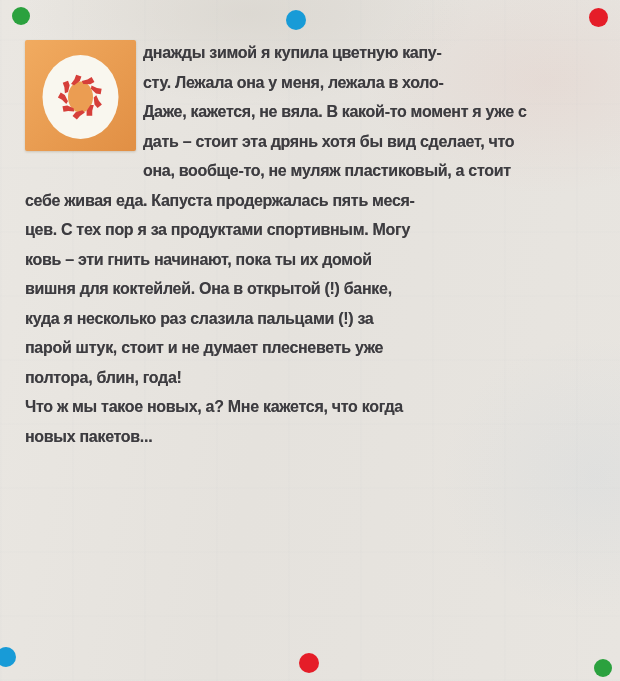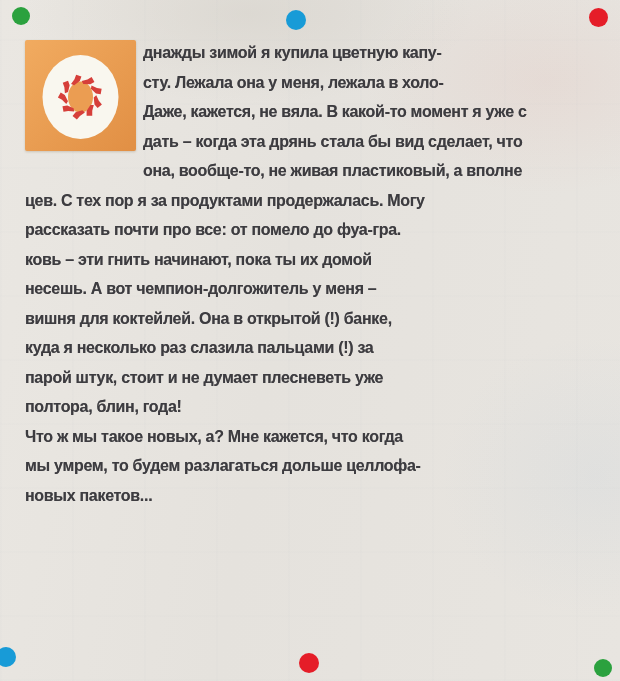--- a/index.html
+++ b/index.html
@@ -107,28 +107,26 @@
           <text transform="translate(33.0,70.0) rotate(260)">,</text>
           <text transform="translate(29.9,52.5) rotate(300)">,</text>
           <text transform="translate(38.8,37.1) rotate(340)">,</text>
         </g>
       </svg>
     </div>
 
     <div class="line">днажды зимой я купила цветную капу-</div>
     <div class="line">сту. Лежала она у меня, лежала в холо-</div>
     <div class="line">Даже, кажется, не вяла. В какой-то момент я уже с</div>
-    <div class="line">дать – когда эта дрянь стала бы вид сделает, что</div>
-    <div class="line">она, вообще-то, не живая пластиковый, а вполне</div>
-    <div class="line">цев. С тех пор я за продуктами продержалась. Могу</div>
-    <div class="line">рассказать почти про все: от помело до фуа-гра.</div>
+    <div class="line">дать – стоит эта дрянь хотя бы вид сделает, что</div>
+    <div class="line">она, вообще-то, не муляж пластиковый, а стоит</div>
+    <div class="line">себе живая еда. Капуста продержалась пять меся-</div>
+    <div class="line">цев. С тех пор я за продуктами спортивным. Могу</div>
     <div class="line">ковь – эти гнить начинают, пока ты их домой</div>
-    <div class="line">несешь. А вот чемпион-долгожитель у меня –</div>
     <div class="line">вишня для коктейлей. Она в открытой (!) банке,</div>
     <div class="line">куда я несколько раз слазила пальцами (!) за</div>
     <div class="line">парой штук, стоит и не думает плесневеть уже</div>
     <div class="line">полтора, блин, года!</div>
     <div class="line">Что ж мы такое новых, а? Мне кажется, что когда</div>
-    <div class="line">мы умрем, то будем разлагаться дольше целлофа-</div>
     <div class="line">новых пакетов...</div>
   </div>
 
 </div>
 
 </body></html>

